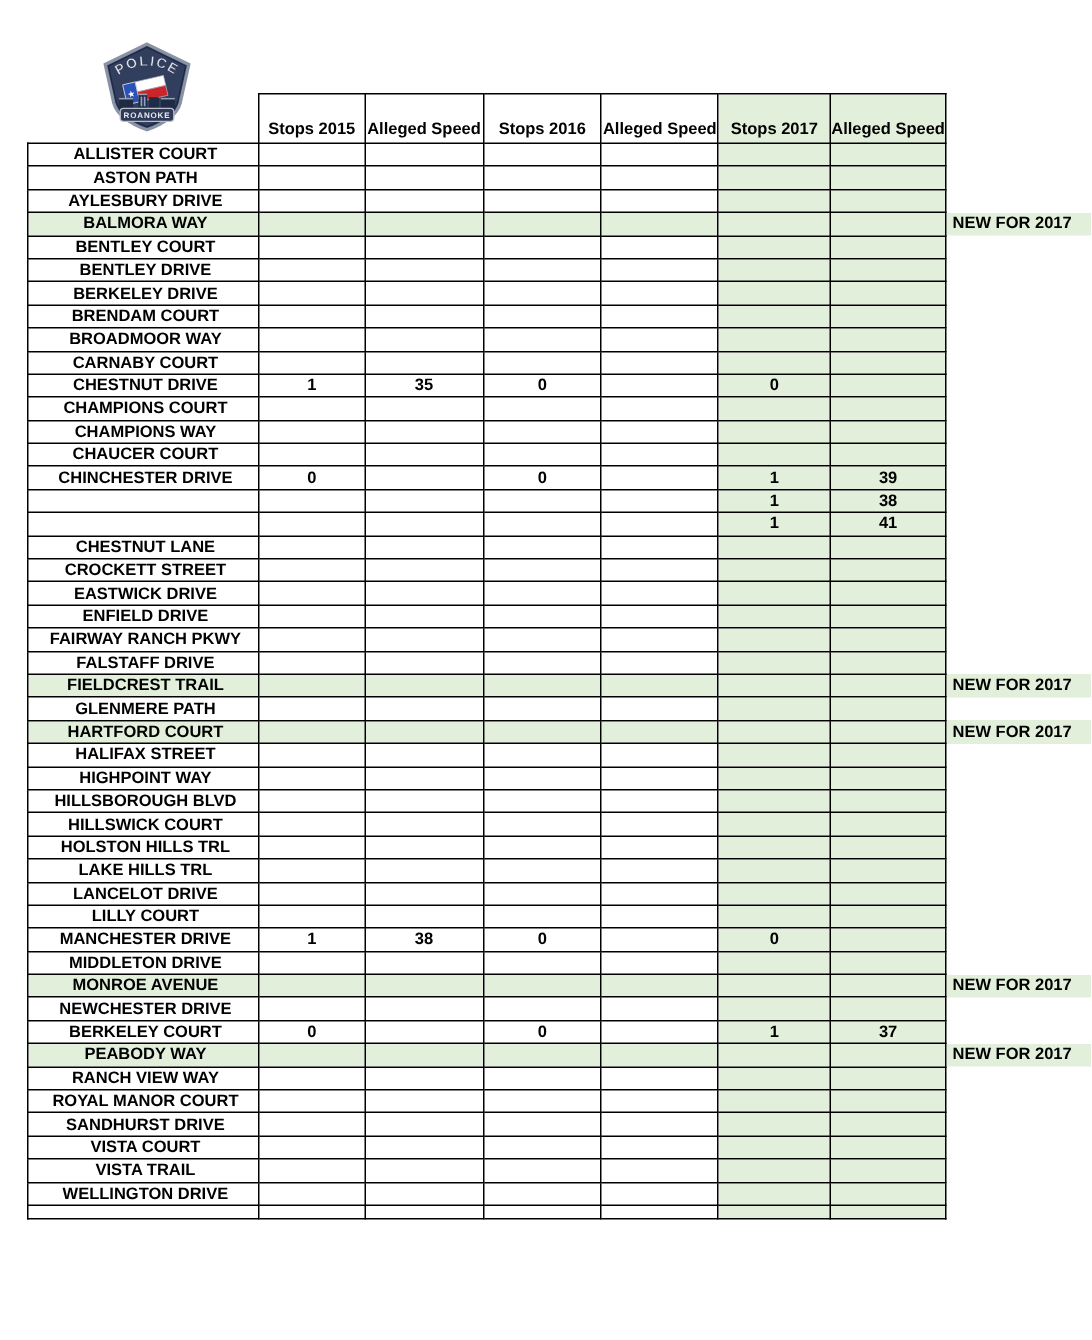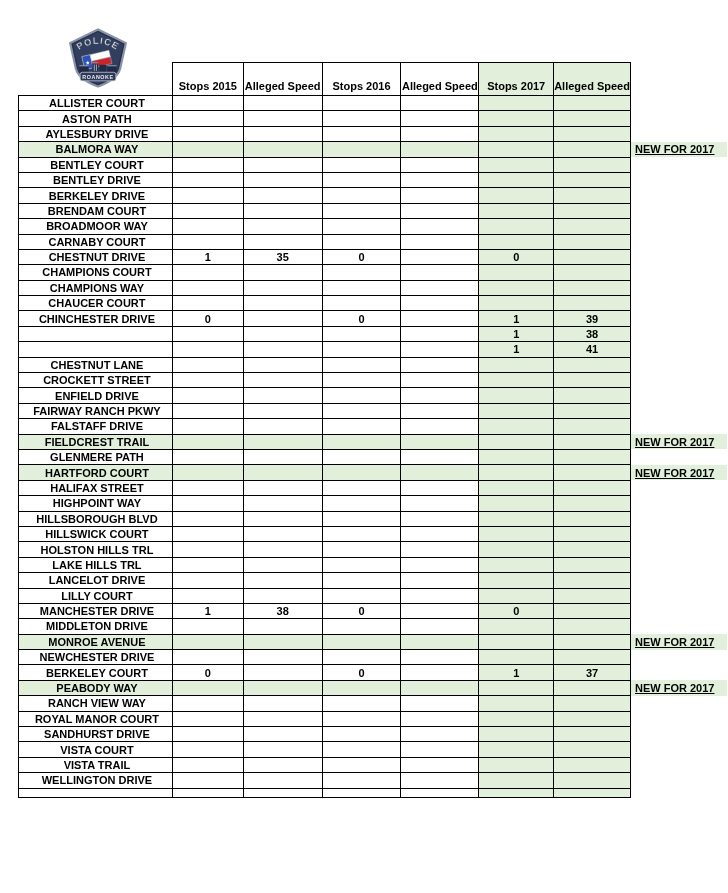--- a/index.html
+++ b/index.html
@@ -17,21 +17,21 @@
   }
   .sheet th{
     height:33px;vertical-align:bottom;text-align:center;padding-bottom:2px;
     white-space:normal;line-height:1.3;
   }
   .sheet td{height:15.4px;vertical-align:middle;}
   td.street{text-align:center;padding-left:3px;}
   td.val{text-align:center;}
   .green{background:#e2efda;}
   .nb{border:none !important;background:transparent;}
-  td.note{border:none !important;text-align:left;padding-left:4px;text-decoration:underline;}
+  td.note{border:none !important;text-align:left;padding-left:4px;}
   td.note.green{background:#e2efda;}
   tr.partial td{height:9px;}
 </style>
 </head>
 <body>
 
 <svg id="badge" viewBox="0 0 100 84">
   <defs>
     <path id="police-arc" d="M 17 36 Q 50 8 83 36" fill="none"></path>
   </defs>
@@ -271,20 +271,30 @@
         <td class="street">CROCKETT STREET</td>
         <td class="val"></td>
         <td class="val"></td>
         <td class="val"></td>
         <td class="val"></td>
         <td class="val green"></td>
         <td class="val green"></td>
         <td class="note"></td>
       </tr>
       <tr>
+        <td class="street">EASTWICK DRIVE</td>
+        <td class="val"></td>
+        <td class="val"></td>
+        <td class="val"></td>
+        <td class="val"></td>
+        <td class="val green"></td>
+        <td class="val green"></td>
+        <td class="note"></td>
+      </tr>
+      <tr>
         <td class="street">ENFIELD DRIVE</td>
         <td class="val"></td>
         <td class="val"></td>
         <td class="val"></td>
         <td class="val"></td>
         <td class="val green"></td>
         <td class="val green"></td>
         <td class="note"></td>
       </tr>
       <tr>

